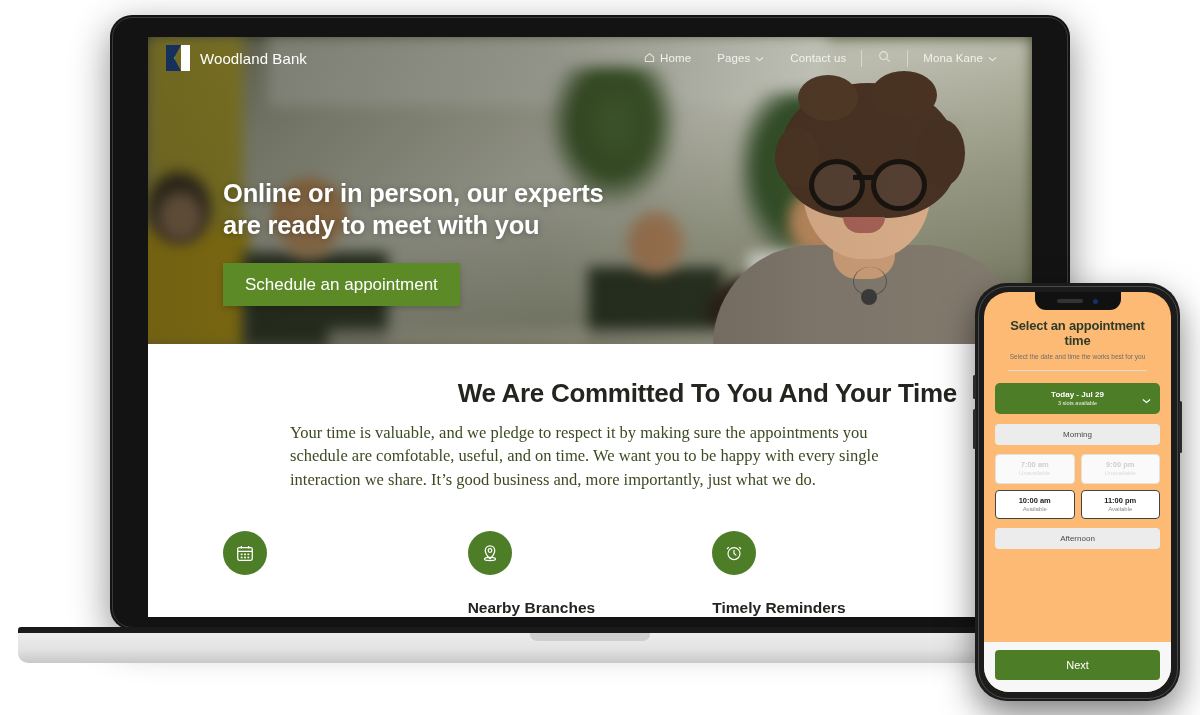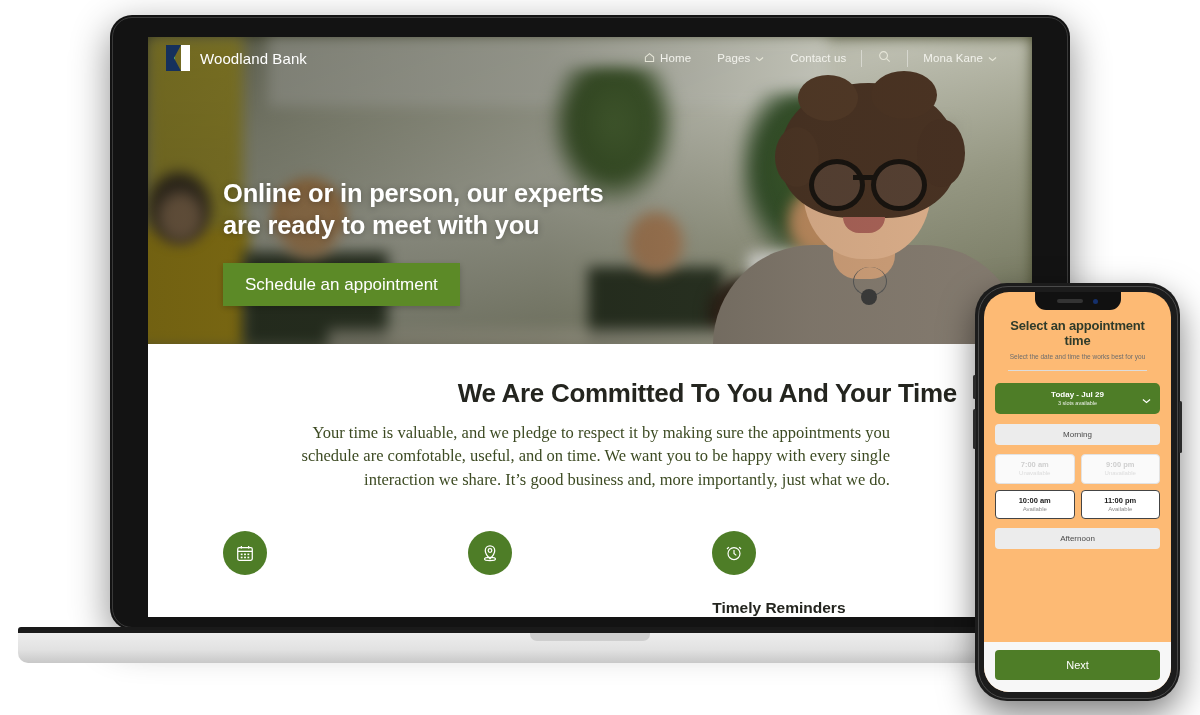--- a/index.html
+++ b/index.html
@@ -120,21 +120,21 @@
     box-shadow:0 2px 6px rgba(0,0,0,.2);
   }
 
   
   .content{position:relative;background:#fff;padding:34px 75px 0 75px;box-sizing:border-box;width:884px;}
   .sec-title{
     text-align:right;font-size:26px;font-weight:bold;color:#24251f;
     margin:0 0 12px 0;letter-spacing:-.3px;
   }
   .sec-para{
-    text-align:right;font-family:"Liberation Serif", serif;
+    text-align:left;font-family:"Liberation Serif", serif;
     font-size:16.5px;line-height:1.42;color:#3c4a22;margin:0 auto;
     max-width:600px;
   }
   .features{display:flex;margin-top:40px;gap:0;}
   .feature{width:33.33%;padding-right:30px;box-sizing:border-box;}
   .feat-icon{
     width:44px;height:44px;border-radius:50%;background:#4e7d27;
     display:flex;align-items:center;justify-content:center;margin-bottom:24px;
   }
   .feat-title{font-size:15.5px;font-weight:bold;color:#24251f;margin:0 0 10px 0;}
@@ -343,20 +343,21 @@
           </div>
 
           <div class="feature">
             <div class="feat-icon">
               <svg width="20" height="20" viewBox="0 0 22 22" fill="none" stroke="#fff" stroke-width="1.4">
                 <path d="M11 3.2 C8 3.2 5.8 5.5 5.8 8.4 C5.8 12 11 17.4 11 17.4 C11 17.4 16.2 12 16.2 8.4 C16.2 5.5 14 3.2 11 3.2 Z"></path>
                 <circle cx="11" cy="8.3" r="2"></circle>
                 <ellipse cx="11" cy="17.6" rx="6" ry="1.7"></ellipse>
               </svg>
             </div>
+            <h3 class="feat-title">Nearby Branches</h3>
 
           </div>
 
           <div class="feature">
             <div class="feat-icon">
               <svg width="20" height="20" viewBox="0 0 22 22" fill="none" stroke="#fff" stroke-width="1.3">
                 <circle cx="11" cy="11.6" r="6.6"></circle>
                 <path d="M11 7.6 V11.6 L13.5 13.6"></path>
                 <path d="M5.3 4.6 L3.3 6.6"></path>
                   <path d="M16.7 4.6 L18.7 6.6"></path>

